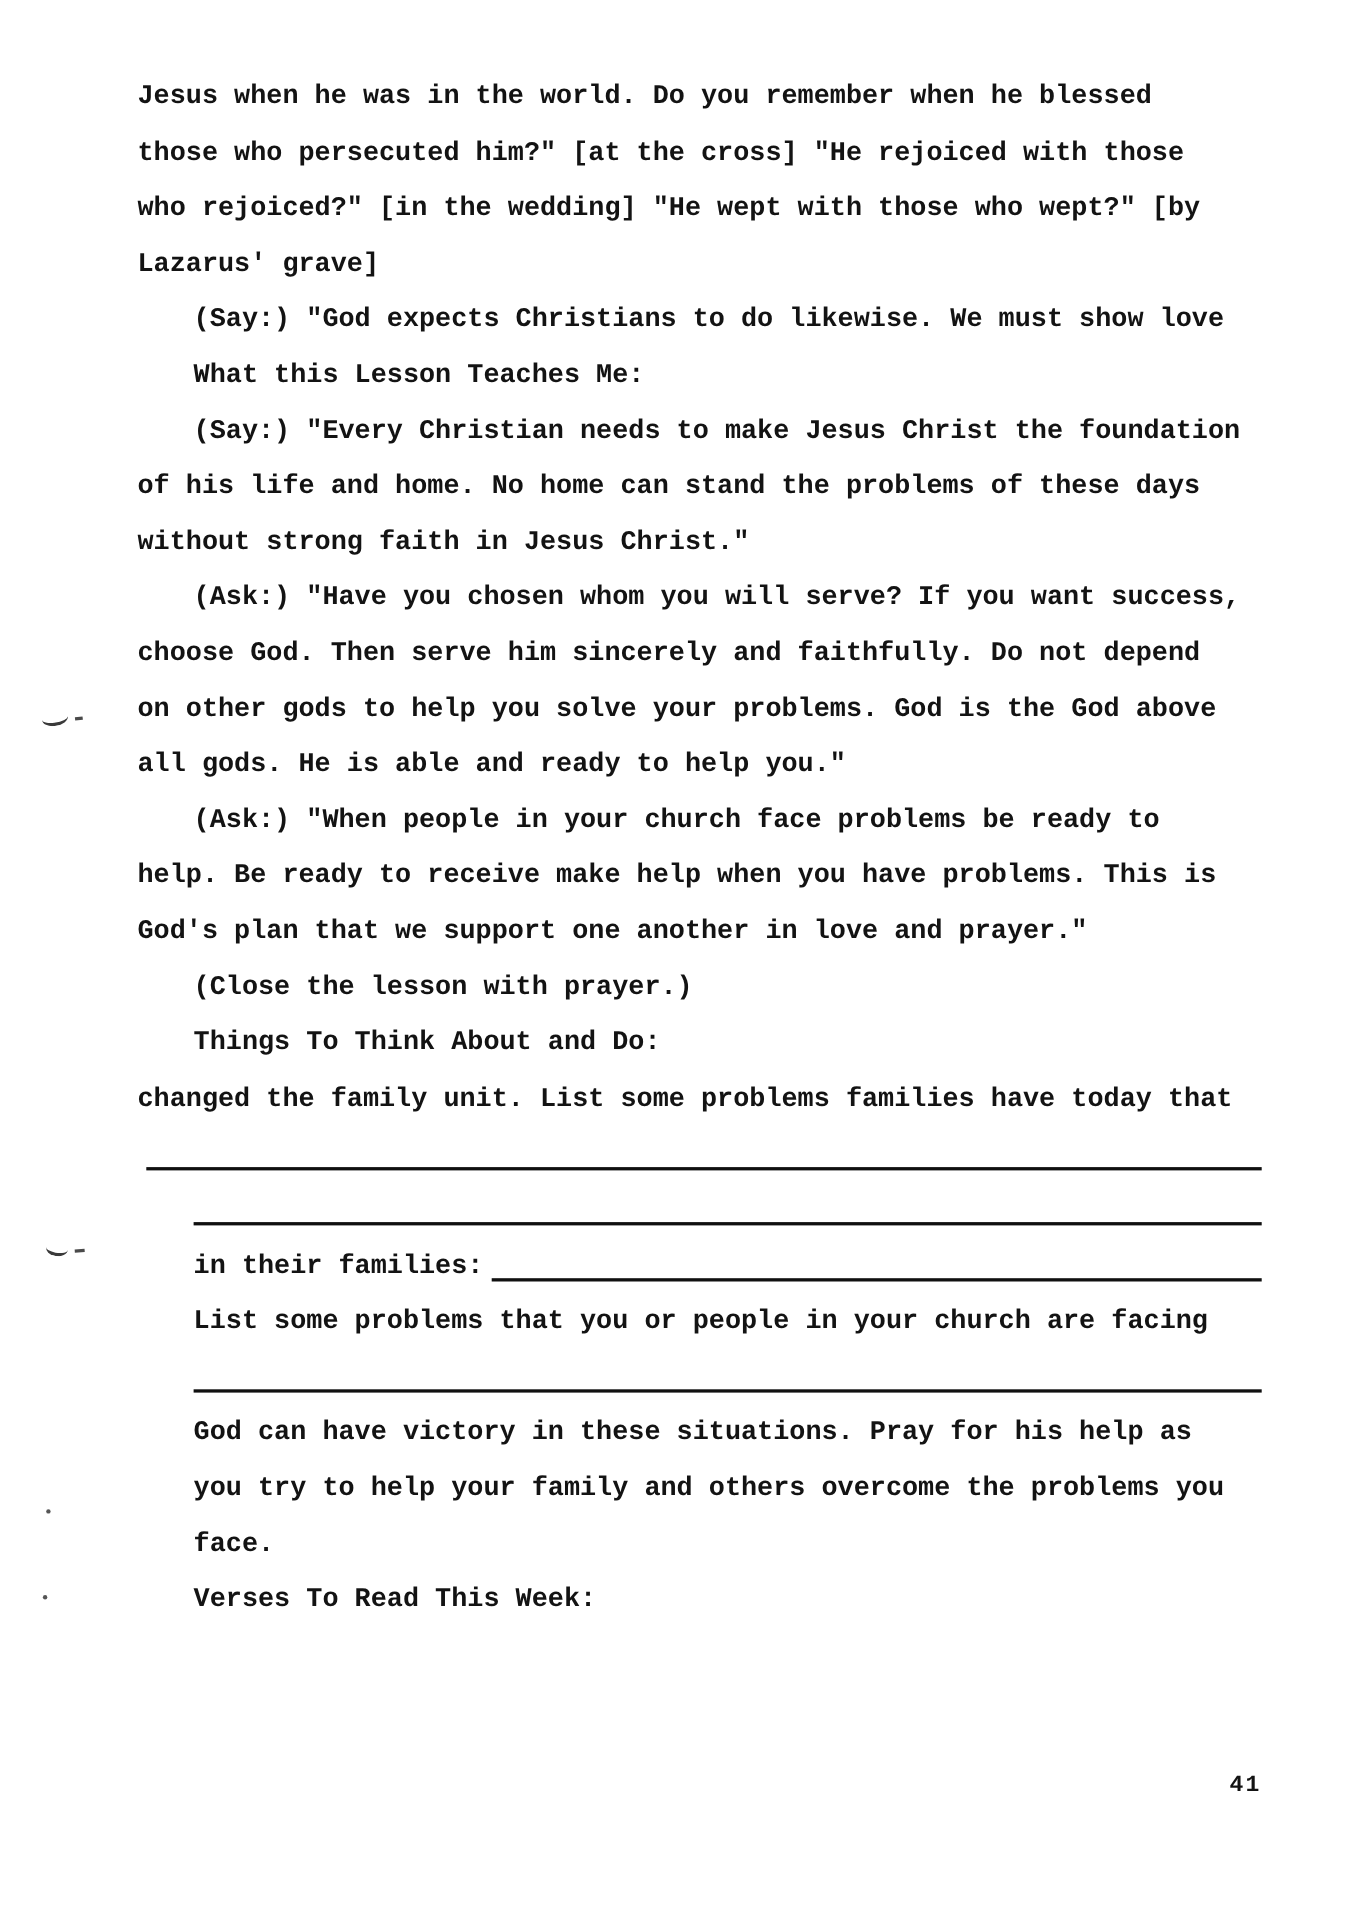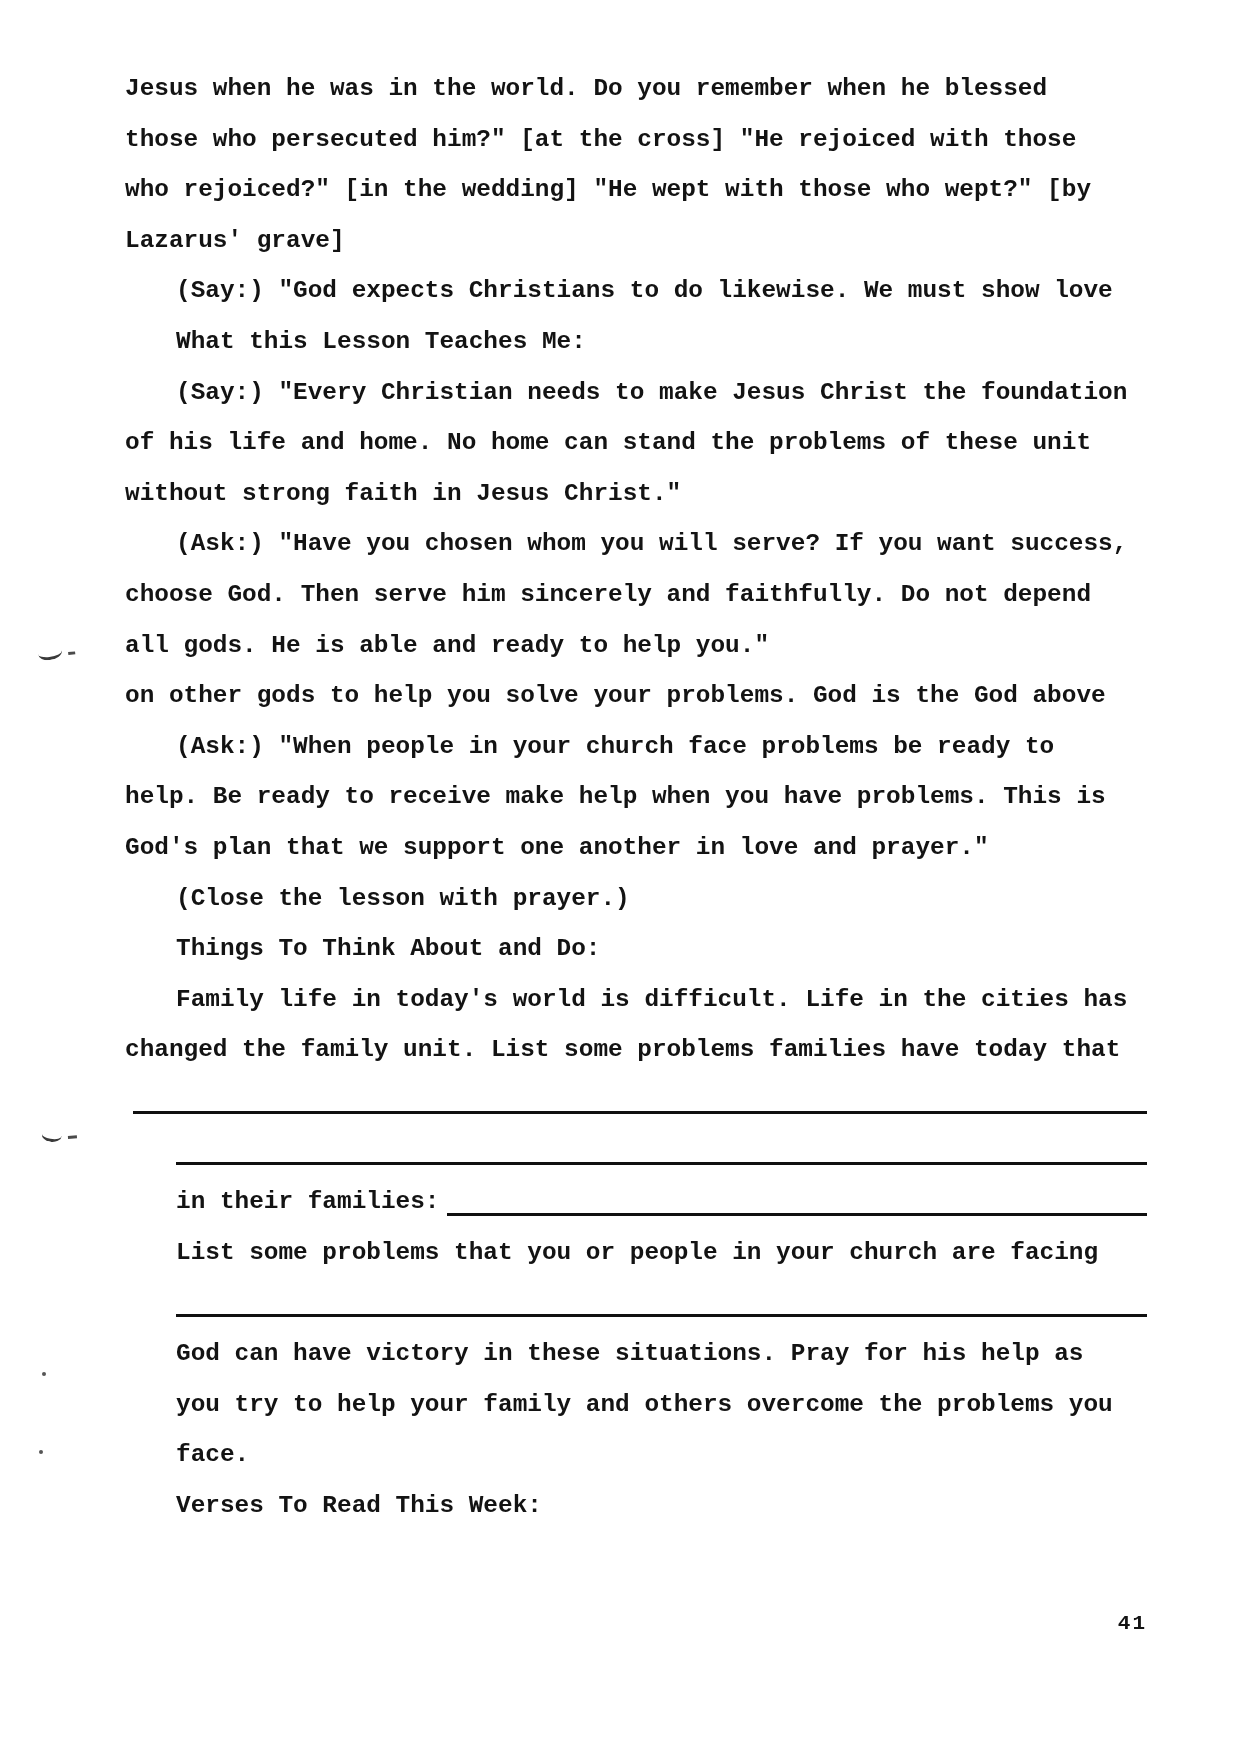--- a/index.html
+++ b/index.html
@@ -94,32 +94,31 @@
   <div class="speck speck-2"></div>
 
   <div class="text-block" id="text-block">
       <div class="line"><span class="txt">Jesus when he was in the world. Do you remember when he blessed</span></div>
       <div class="line"><span class="txt">those who persecuted him?" [at the cross] "He rejoiced with those</span></div>
       <div class="line"><span class="txt">who rejoiced?" [in the wedding] "He wept with those who wept?" [by</span></div>
       <div class="line"><span class="txt">Lazarus' grave]</span></div>
       <div class="line indent"><span class="txt">(Say:) "God expects Christians to do likewise. We must show love</span></div>
       <div class="line indent"><span class="txt">What this Lesson Teaches Me:</span></div>
       <div class="line indent"><span class="txt">(Say:) "Every Christian needs to make Jesus Christ the foundation</span></div>
-      <div class="line"><span class="txt">of his life and home. No home can stand the problems of these unit</span></div>
+      <div class="line"><span class="txt">of his life and home. No home can stand the problems of these days</span></div>
       <div class="line"><span class="txt">without strong faith in Jesus Christ."</span></div>
       <div class="line indent"><span class="txt">(Ask:) "Have you chosen whom you will serve? If you want success,</span></div>
       <div class="line"><span class="txt">choose God. Then serve him sincerely and faithfully. Do not depend</span></div>
+      <div class="line"><span class="txt">on other gods to help you solve your problems. God is the God above</span></div>
       <div class="line"><span class="txt">all gods. He is able and ready to help you."</span></div>
-      <div class="line"><span class="txt">on other gods to help you solve your problems. God is the God above</span></div>
       <div class="line indent"><span class="txt">(Ask:) "When people in your church face problems be ready to</span></div>
       <div class="line"><span class="txt">help. Be ready to receive make help when you have problems. This is</span></div>
       <div class="line"><span class="txt">God's plan that we support one another in love and prayer."</span></div>
       <div class="line indent"><span class="txt">(Close the lesson with prayer.)</span></div>
       <div class="line indent"><span class="txt">Things To Think About and Do:</span></div>
-      <div class="line indent"><span class="txt">Family life in today's world is difficult. Life in the cities has</span></div>
       <div class="line"><span class="txt">changed the family unit. List some problems families have today that</span></div>
       <div class="line"><span class="blank trailing"></span></div>
       <div class="line indent"><span class="blank"></span></div>
       <div class="line indent"><span class="txt">in their families:</span><span class="blank trailing"></span></div>
       <div class="line indent"><span class="txt">List some problems that you or people in your church are facing</span></div>
       <div class="line indent"><span class="blank"></span></div>
       <div class="line indent"><span class="txt">God can have victory in these situations. Pray for his help as</span></div>
       <div class="line indent"><span class="txt">you try to help your family and others overcome the problems you</span></div>
       <div class="line indent"><span class="txt">face.</span></div>
       <div class="line indent"><span class="txt">Verses To Read This Week:</span></div>

